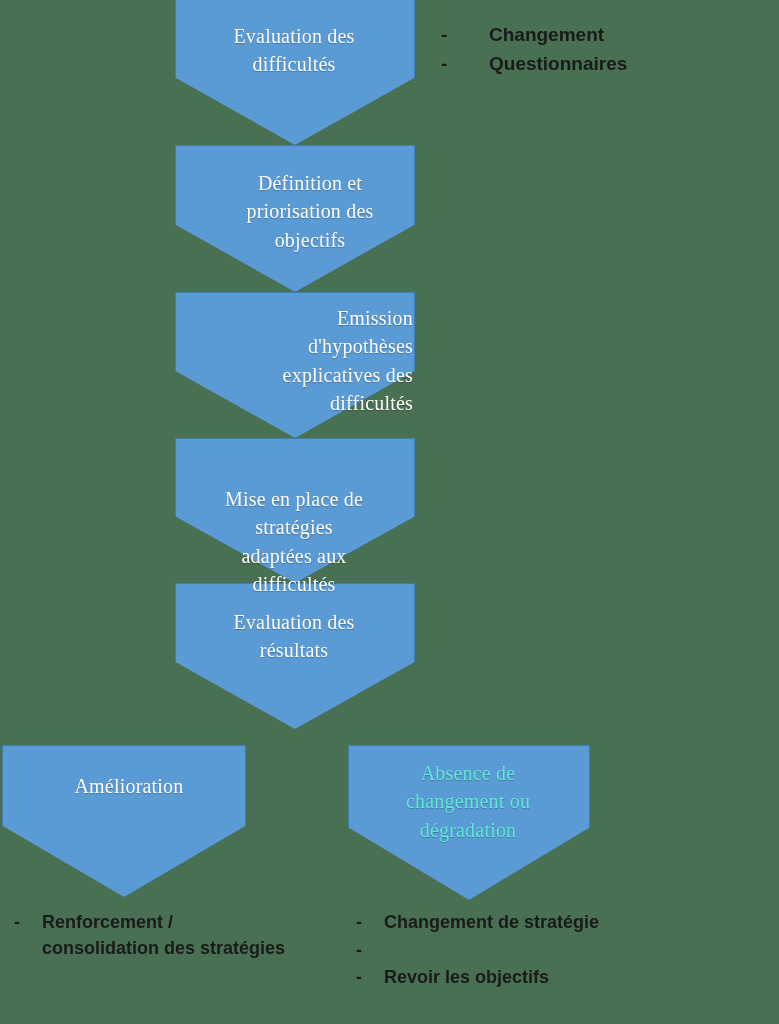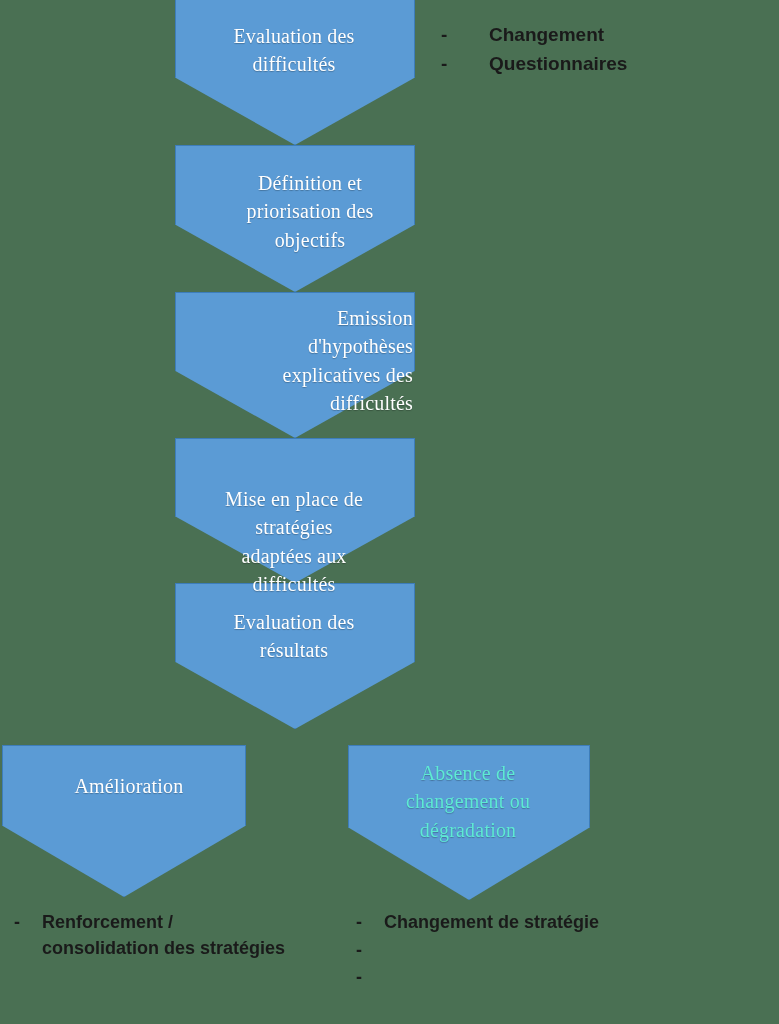--- a/index.html
+++ b/index.html
@@ -166,16 +166,17 @@
   <div class="bullets" id="bottom-right-bullets" style="color: rgb(26, 26, 26);">
     <div class="bullet-row">
       <span class="dash">-</span>
       <span class="btext">Changement de stratégie</span>
     </div>
     <div class="bullet-row">
       <span class="dash">-</span>
     </div>
     <div class="bullet-row">
       <span class="dash">-</span>
+      <span class="btext">Revoir les objectifs</span>
     </div>
   </div>
 
 </div>
 
 </body></html>

